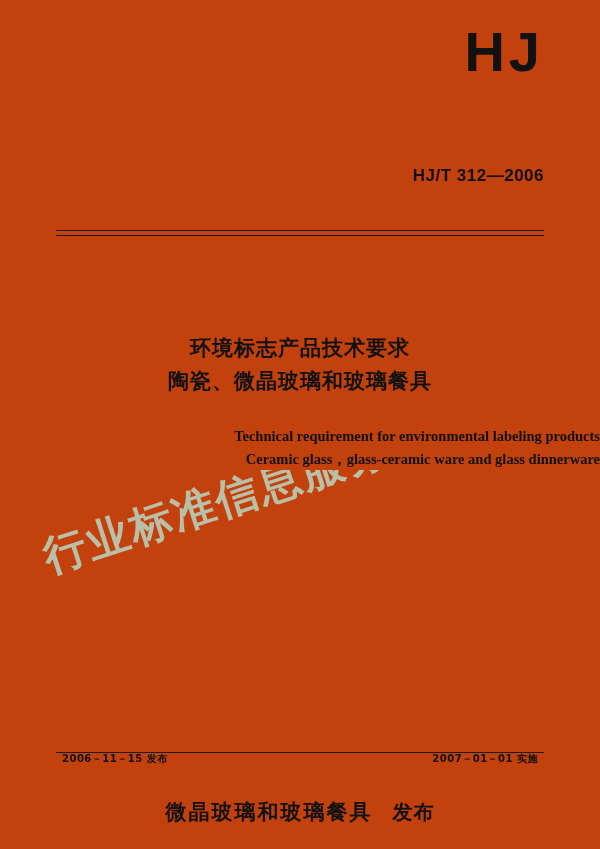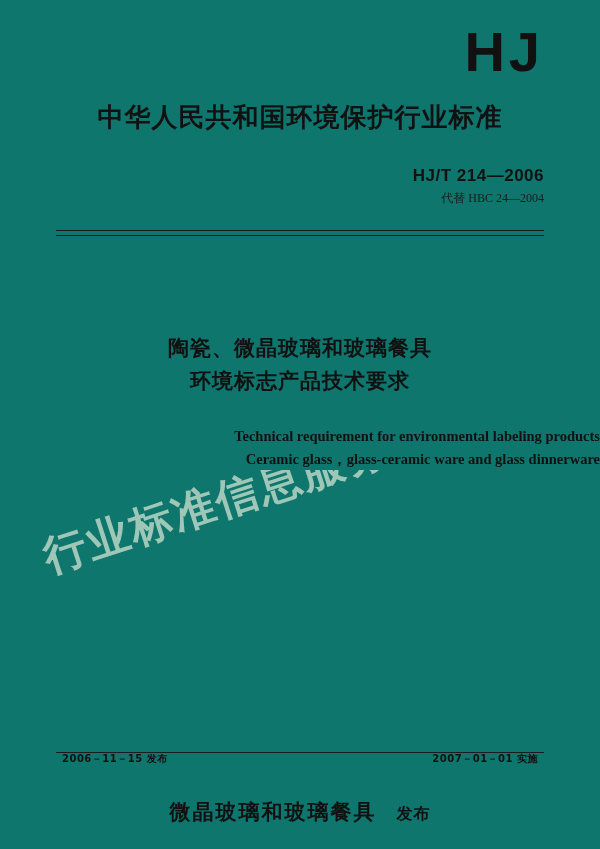--- a/index.html
+++ b/index.html
@@ -11,21 +11,21 @@
     width: 600px;
     height: 849px;
     position: relative;
     font-family: "Liberation Serif", serif;
     color: #0b0b0b;
     overflow: hidden;
   }
   .page {
     position: absolute;
     inset: 0;
-    background: #0f766e;
+    background: #c2410c;
   }
 
   
   .logo {
     position: absolute;
     top: 24px;
     right: 56px;
     font-family: "Liberation Sans", sans-serif;
     font-weight: bold;
     font-size: 56px;
@@ -154,46 +154,44 @@
     left: 0;
     width: 100%;
     text-align: center;
     font-family: "DejaVu Sans", "Liberation Sans", sans-serif;
     font-weight: bold;
     font-size: 21px;
     letter-spacing: 2px;
     color: #111;
   }
   .issuer .verb {
-    font-size: 16px;
+    font-size: 20px;
     font-weight: bold;
     letter-spacing: 1px;
     margin-left: 20px;
   }
 </style>
 </head>
 <body>
 
 <div class="page">
 
   <div class="logo">HJ</div>
 
-  <div class="std-title">中华人民共和国环境保护行业标准</div>
 
   <div class="num-block">
-    <div class="num-main">HJ/T 214—2006</div>
-    <div class="num-sub">代替 HBC 24—2004</div>
+    <div class="num-main">HJ/T 312—2006</div>
   </div>
 
   <hr class="rule rule-top">
   <hr class="rule rule-thin">
 
   <div class="cn-title">
+    <div>环境标志产品技术要求</div>
     <div>陶瓷、微晶玻璃和玻璃餐具</div>
-    <div>环境标志产品技术要求</div>
   </div>
 
   <div class="en-title">
     <div>Technical requirement for environmental labeling products</div>
     <div>Ceramic glass，glass-ceramic ware and glass dinnerware</div>
   </div>
 
   <div class="watermark">
     <span>行业标准信息服务平台</span>
   </div>

